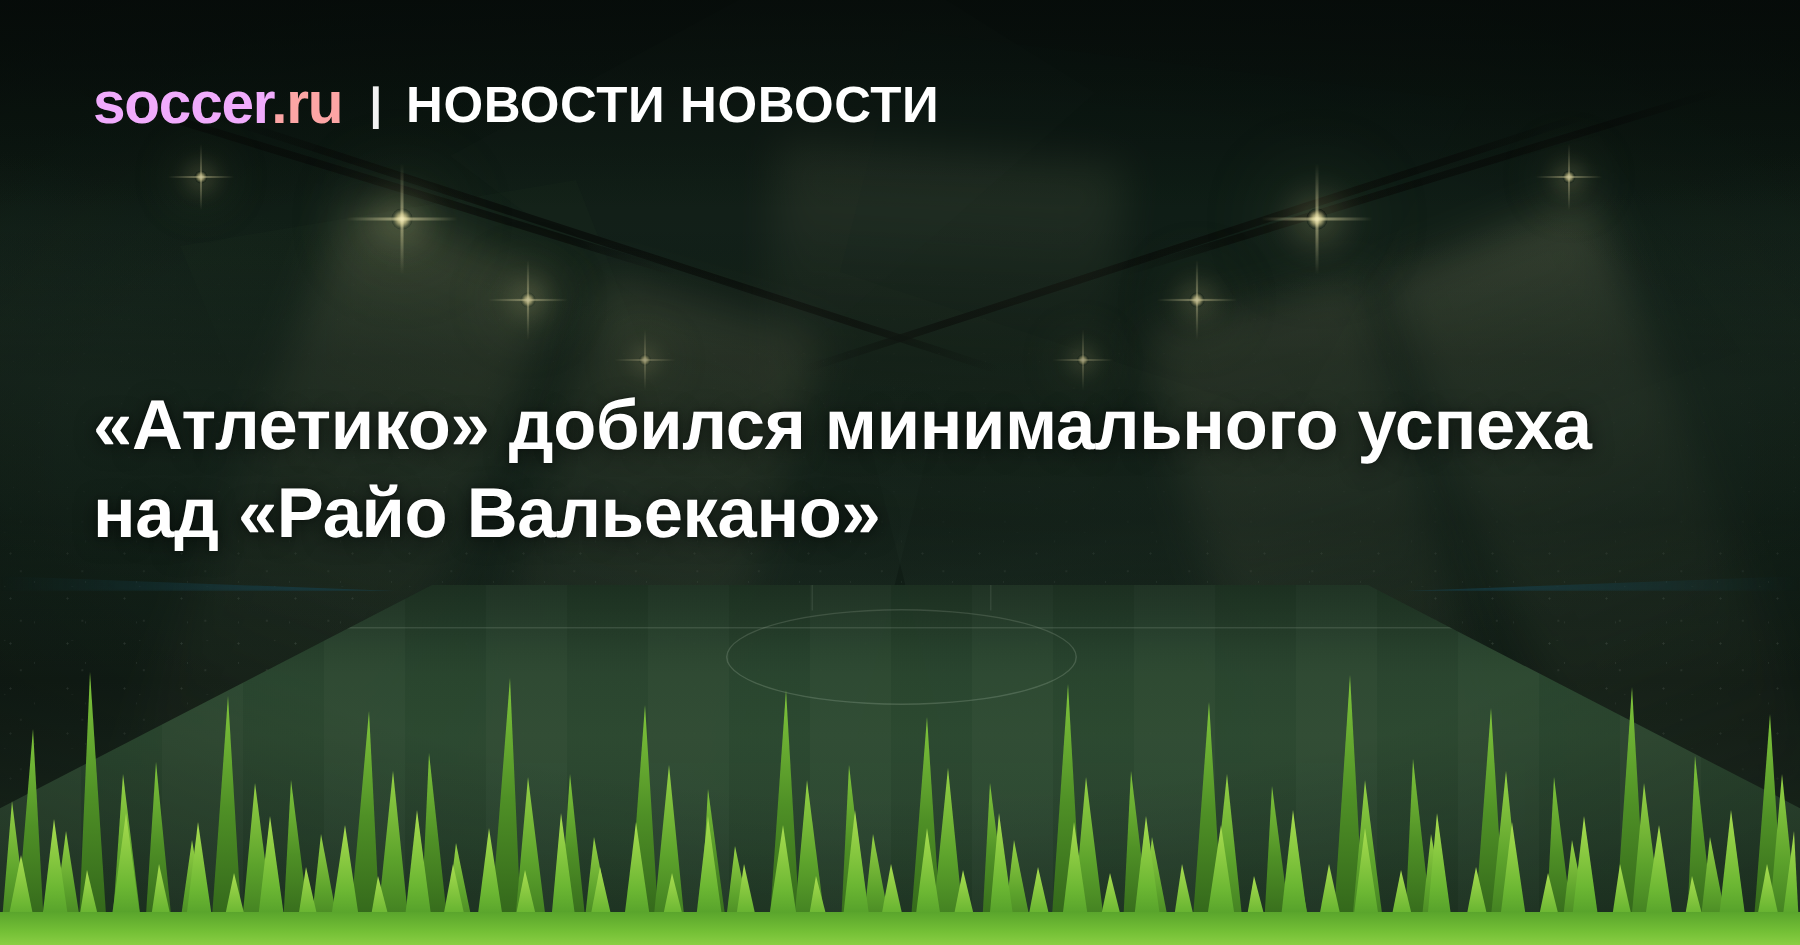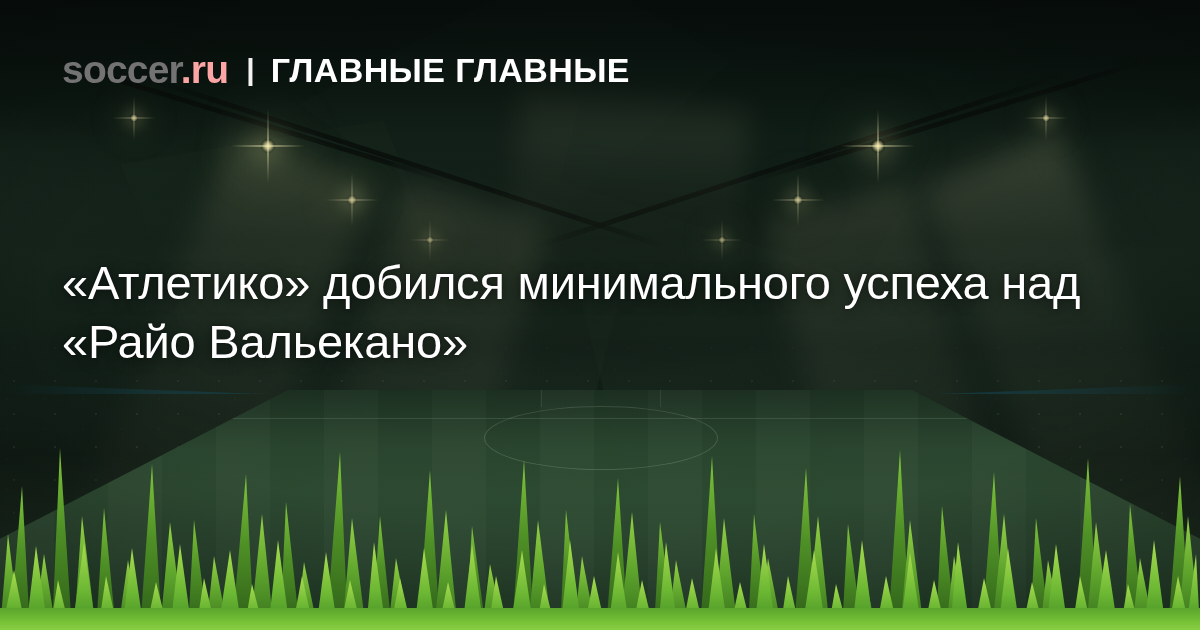--- a/index.html
+++ b/index.html
@@ -207,21 +207,21 @@
     align-items: center;
     z-index: 20;
   }
   .logo {
     font-size: 39px;
     font-weight: bold;
     letter-spacing: -0.8px;
     line-height: 1;
     white-space: nowrap;
   }
-  .logo .lg-green { color: #737373; margin-top: 44px; }
+  .logo .lg-green { color: #f0abfc; margin-top: 44px; }
   .logo .lg-orange { color: #fca5a5; }
   .divider {
     color: #ffffff;
     font-size: 30px;
     font-weight: bold;
     line-height: 1;
     margin: 0 16px 0 18px;
     opacity: 0.95;
   }
   .section-title {
@@ -234,21 +234,21 @@
   }
 
   
   .headline {
     position: absolute;
     left: 62px;
     top: 253px;
     width: 1060px;
     color: #ffffff;
     font-size: 47px;
-    font-weight: normal;
+    font-weight: bold;
     line-height: 1.26;
     letter-spacing: -0.2px;
     text-shadow: 0 2px 14px rgba(0,0,0,0.55), 0 0 3px rgba(0,0,0,0.35);
     z-index: 20;
   }
 
   
   .grass {
     position: absolute;
     left: 0; right: 0; bottom: 0;
@@ -310,21 +310,21 @@
     <div class="goal-box"></div>
   </div>
 
   <div class="bg-layer bg-vignette"></div>
   <div class="top-scrim"></div>
   <div class="text-scrim"></div>
 
   <div class="header">
     <div class="logo"><span class="lg-green">soccer</span><span class="lg-orange">.ru</span></div>
     <div class="divider">|</div>
-    <div class="section-title">ГЛАВНЫЕ ГЛАВНЫЕ</div>
+    <div class="section-title">НОВОСТИ НОВОСТИ</div>
   </div>
 
   <div class="headline">«Атлетико» добился минимального успеха над «Райо Вальекано»</div>
 
   <div class="grass">
     <svg viewBox="0 0 1200 200" preserveAspectRatio="none" xmlns="http://www.w3.org/2000/svg">
       <defs>
         <linearGradient id="gBladeA" x1="0" y1="1" x2="0" y2="0">
           <stop offset="0%" stop-color="#3f8a22"></stop>
           <stop offset="45%" stop-color="#6cb733"></stop>

